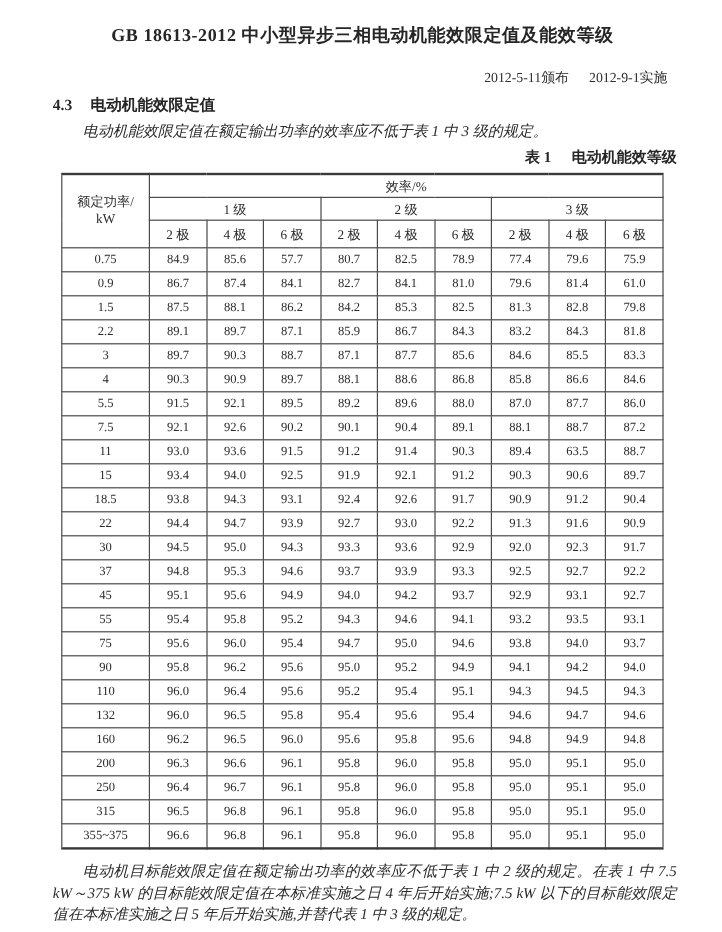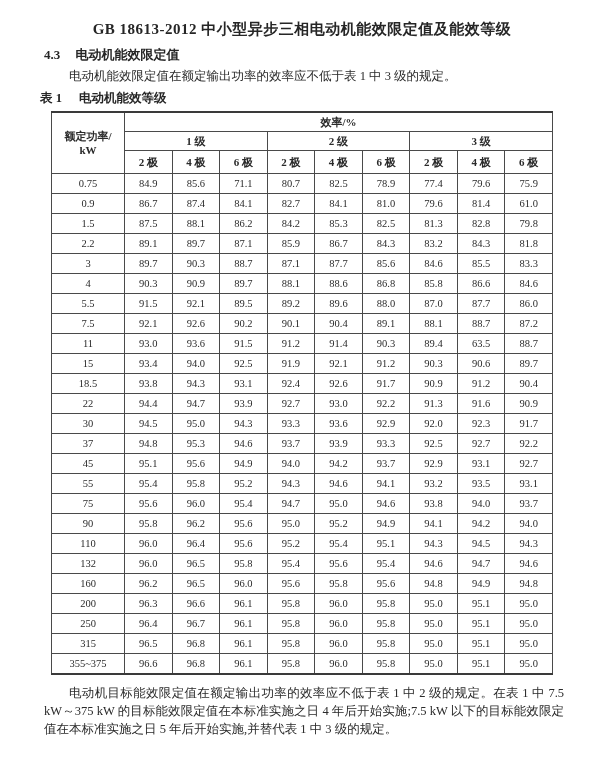--- a/index.html
+++ b/index.html
@@ -42,23 +42,24 @@
     margin: 7px 0 2px 4px;
   }
   .sec-heading .sec-num { margin-right: 12px; }
   .sec-body {
     font-size: 12.5px;
     line-height: 18px;
     text-indent: 2em;
     text-align: justify;
     margin: 3px 0 3px 4px;
     color: #2a2a2a;
+    font-style: italic;
   }
   .table-caption {
-    text-align: left;
+    text-align: right;
     font-size: 12.5px;
     font-weight: bold;
     margin: 5px 0 4px 0;
   }
   .table-caption .cap-label { margin-right: 14px; }
   table.eff-table {
     border-collapse: collapse;
     table-layout: fixed;
     width: 502px;
     margin: 0 auto;
@@ -69,41 +70,45 @@
   }
   table.eff-table th, table.eff-table td {
     border: 1px solid #4a4a4a;
     text-align: center;
     vertical-align: middle;
     padding: 0;
     overflow: hidden;
   }
   table.eff-table col.power-col { width: 73px; }
   table.eff-table thead th {
-    font-weight: bold;
+    font-weight: normal;
     font-size: 11px;
     text-align: center;
   }
   tr.eff-header-row th { height: 18px; }
   tr.grade-row th { height: 18px; }
   tr.pole-row th { height: 22px; }
   th.power-th {
     font-size: 11px;
     line-height: 14px;
   }
   table.eff-table tbody td { height: 19px; }
   .tail { margin-top: 9px; }
 </style>
 </head>
 <body>
 
 <div class="page">
 
   <div class="doc-title">GB 18613-2012 中小型异步三相电动机能效限定值及能效等级</div>
 
+  <div class="date-line">
+    <span>2012-5-11颁布</span>
+    <span>2012-9-1实施</span>
+  </div>
 
   <div class="sec-heading">
     <span class="sec-num">4.3</span>
     <span>电动机能效限定值</span>
   </div>
   <div class="sec-body">电动机能效限定值在额定输出功率的效率应不低于表 1 中 3 级的规定。</div>
 
   <div class="table-caption">
     <span class="cap-label">表 1</span>
     <span>电动机能效等级</span>
@@ -145,21 +150,21 @@
           <th>2 极</th>
           <th>4 极</th>
           <th>6 极</th>
         </tr>
     </thead>
     <tbody id="table-body">
         <tr>
           <td>0.75</td>
           <td>84.9</td>
           <td>85.6</td>
-          <td>71.1</td>
+          <td>57.7</td>
           <td>80.7</td>
           <td>82.5</td>
           <td>78.9</td>
           <td>77.4</td>
           <td>79.6</td>
           <td>75.9</td>
         </tr>
         <tr>
           <td>0.9</td>
           <td>86.7</td>

